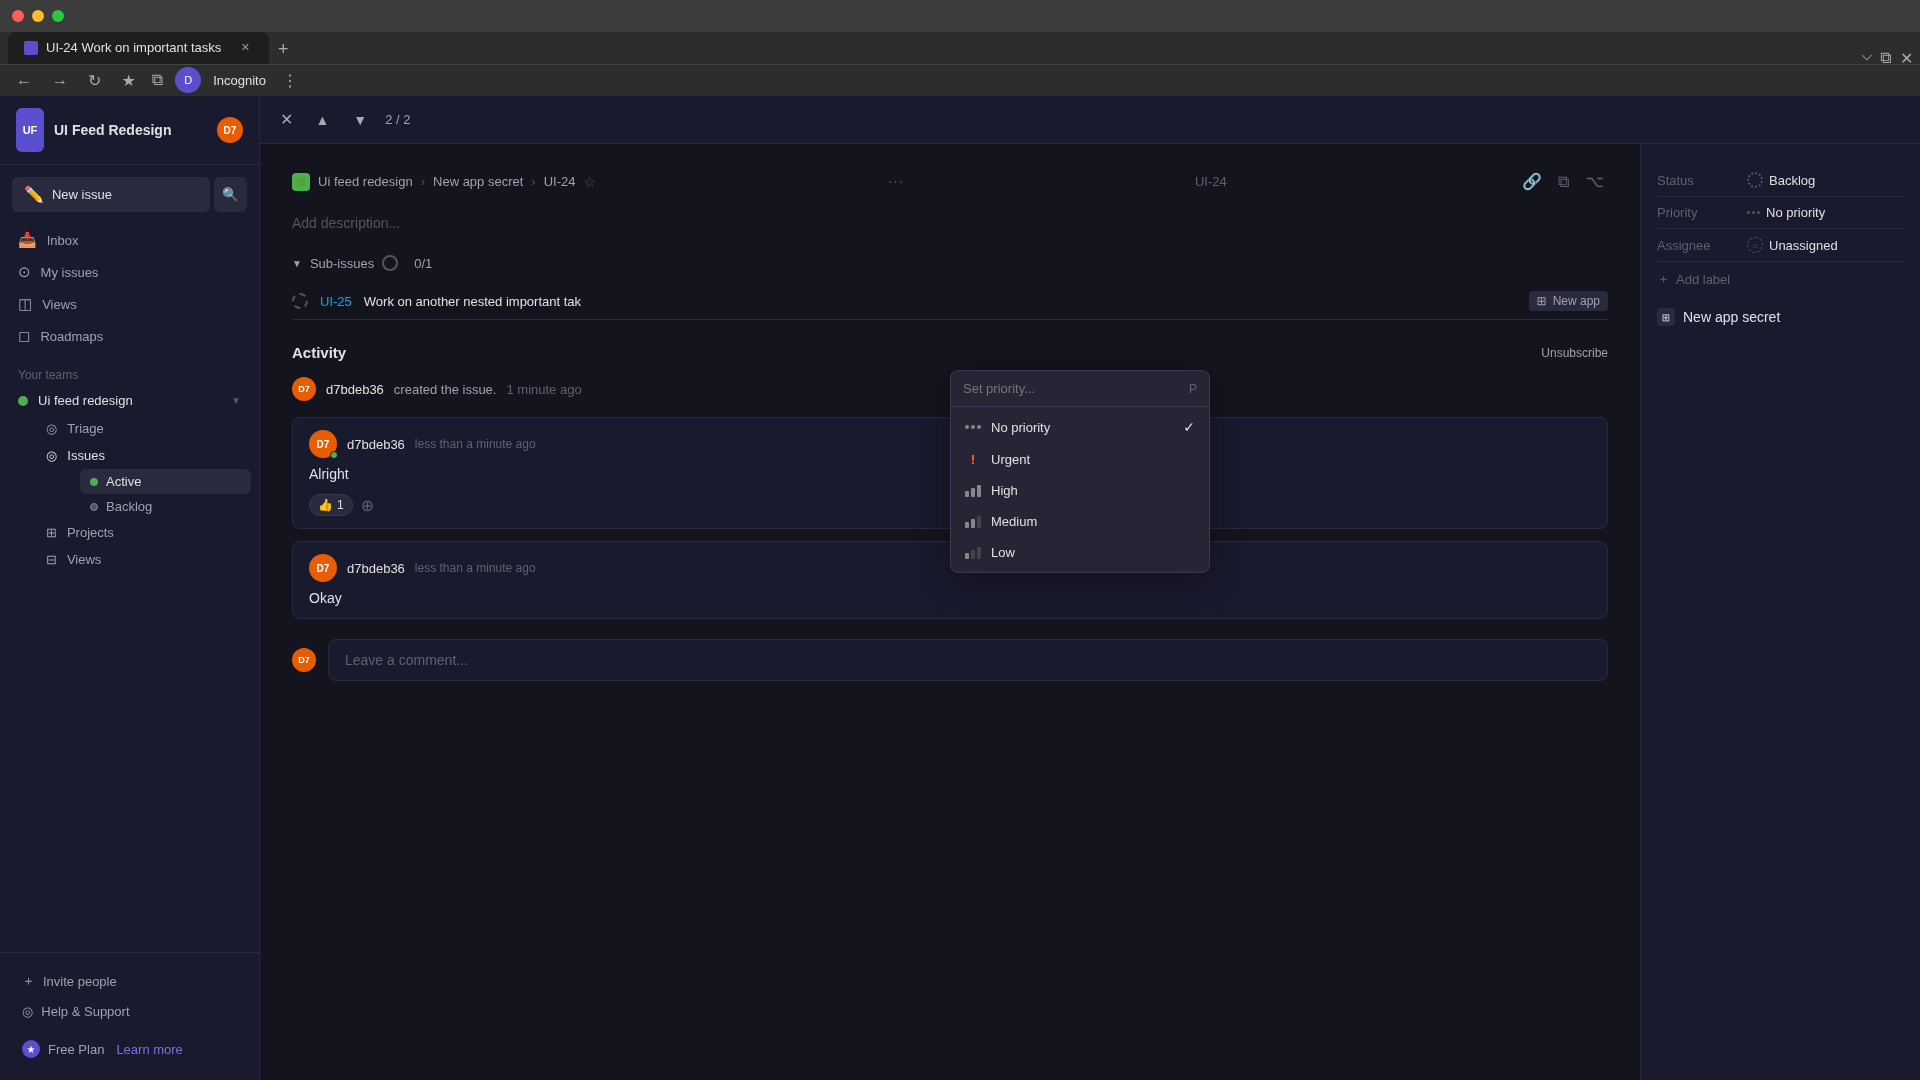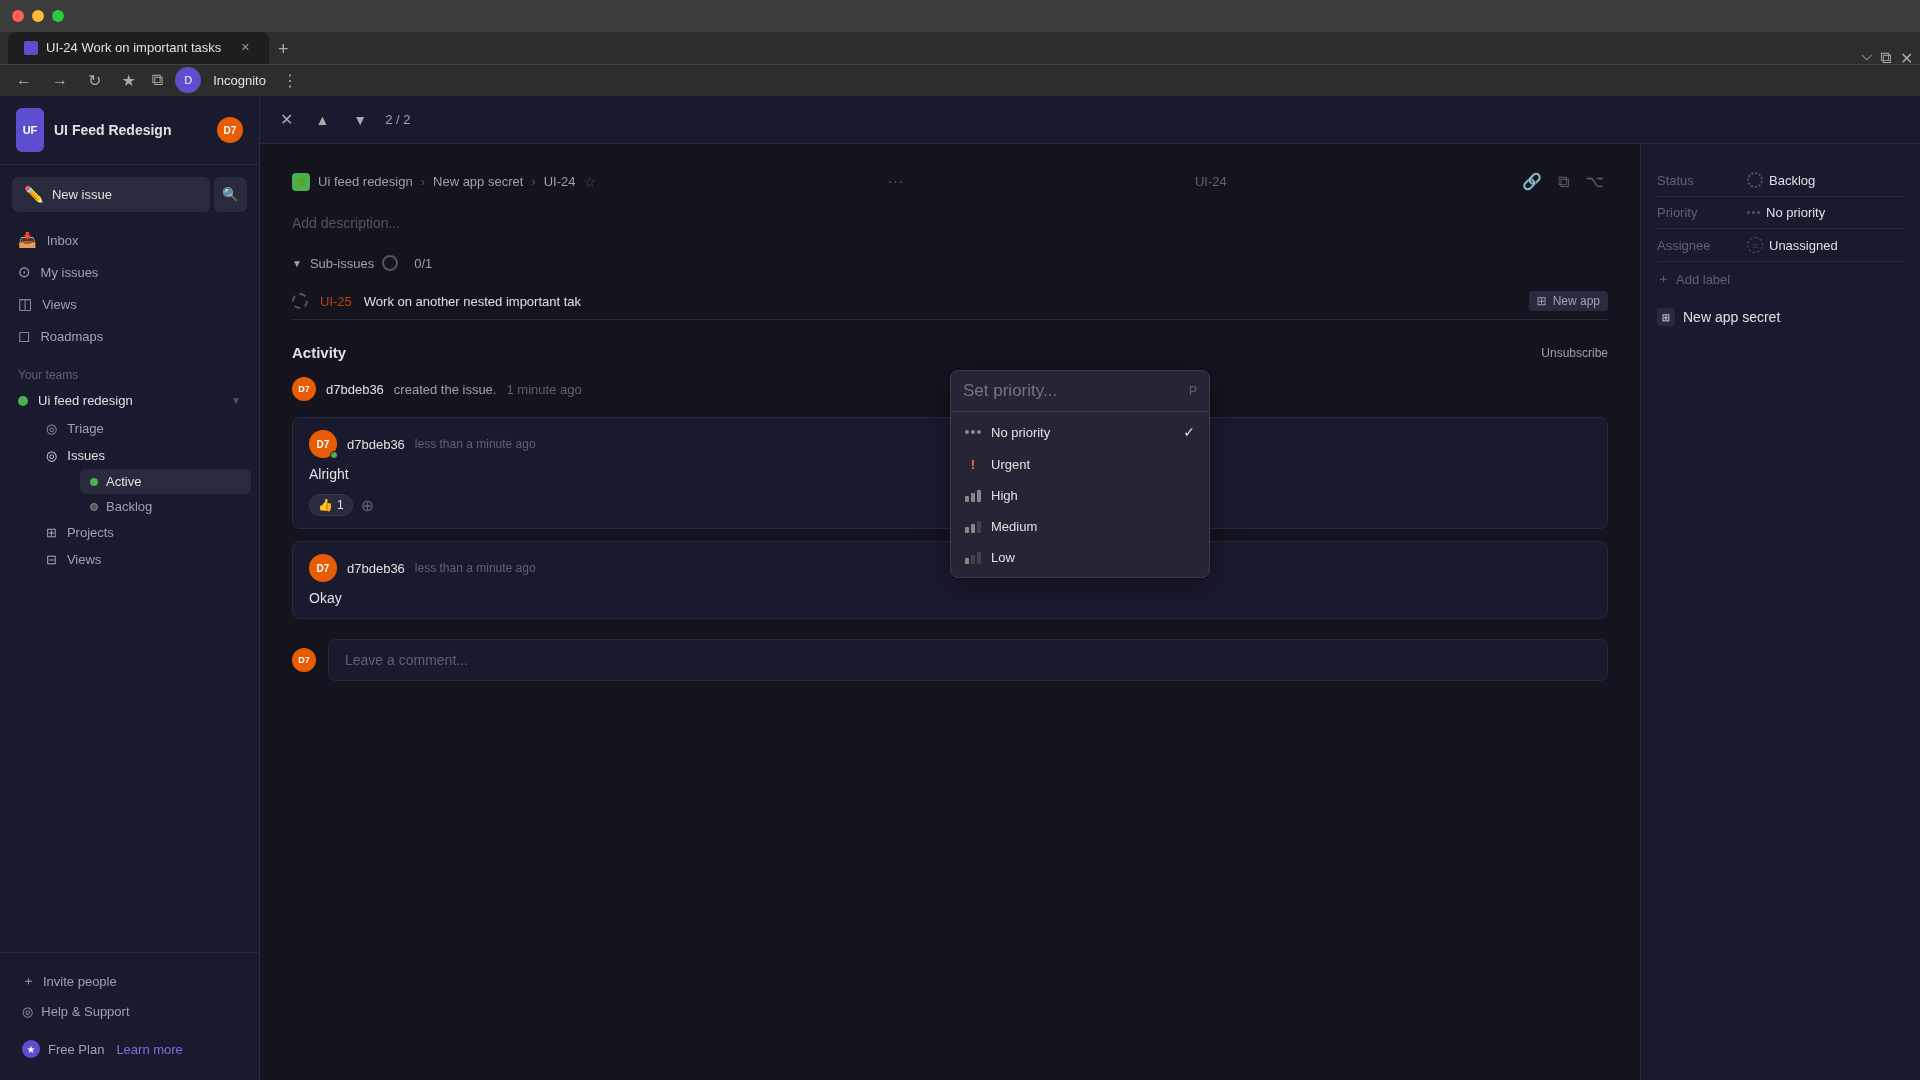--- a/index.html
+++ b/index.html
@@ -472,21 +472,21 @@
       border-bottom: 1px solid #2a2a3e;
       color: #e0e0e0;
       font-size: 13px;
     }
     .sub-issue-status-icon {
       width: 16px; height: 16px;
       border: 2px dashed #555;
       border-radius: 50%;
       flex-shrink: 0;
     }
-    .sub-issue-id { color: #c2410c; }
+    .sub-issue-id { color: #0ea5e9; }
     .sub-issue-title { flex: 1; }
     .sub-issue-project-tag {
       display: flex;
       align-items: center;
       gap: 6px;
       background: #2a2a3e;
       padding: 3px 8px;
       border-radius: 4px;
       font-size: 12px;
       color: #a0a0b0;
@@ -714,21 +714,21 @@
       display: flex;
       align-items: center;
       padding: 10px 12px;
       border-bottom: 1px solid #3a3a4e;
     }
     .priority-search-input {
       flex: 1;
       background: none;
       border: none;
       color: #a0a0b0;
-      font-size: 17px;
+      font-size: 13px;
       outline: none;
     }
     .priority-shortcut {
       color: #606070;
       font-size: 12px;
     }
     .priority-options { padding: 4px; }
     .priority-option {
       display: flex;
       align-items: center;

